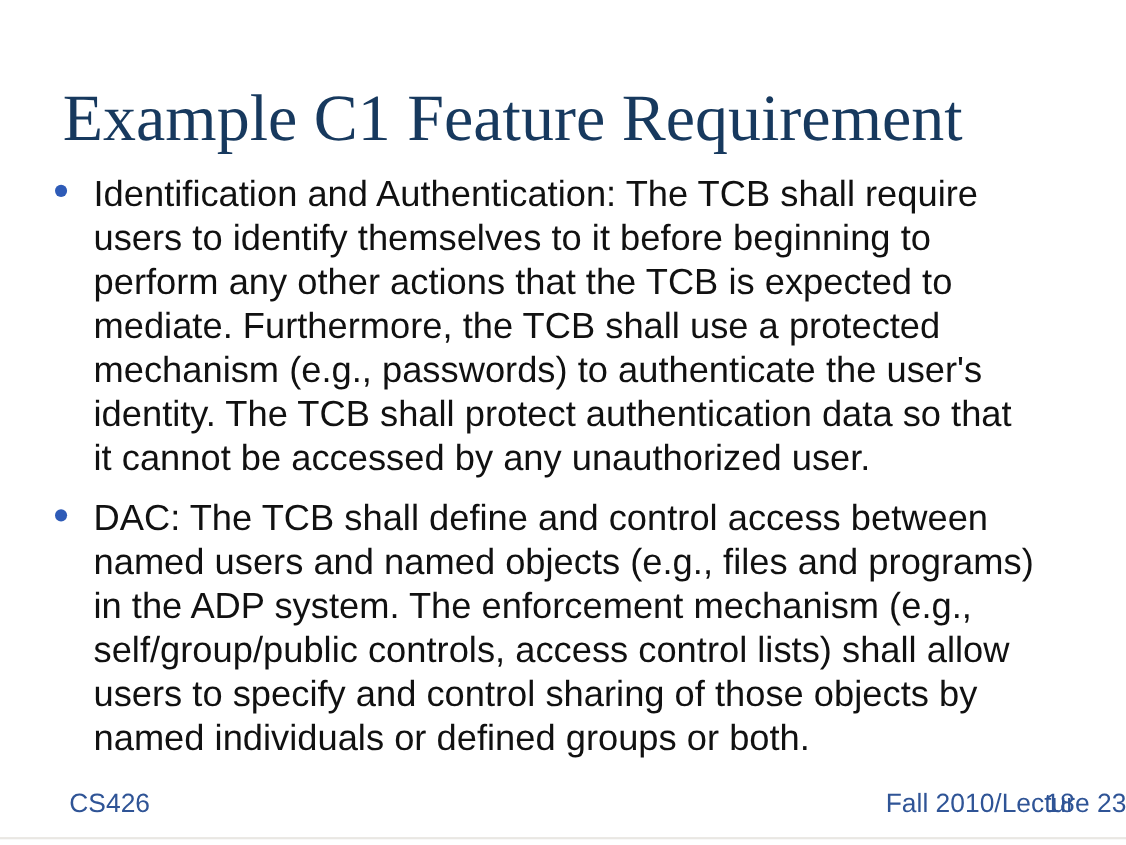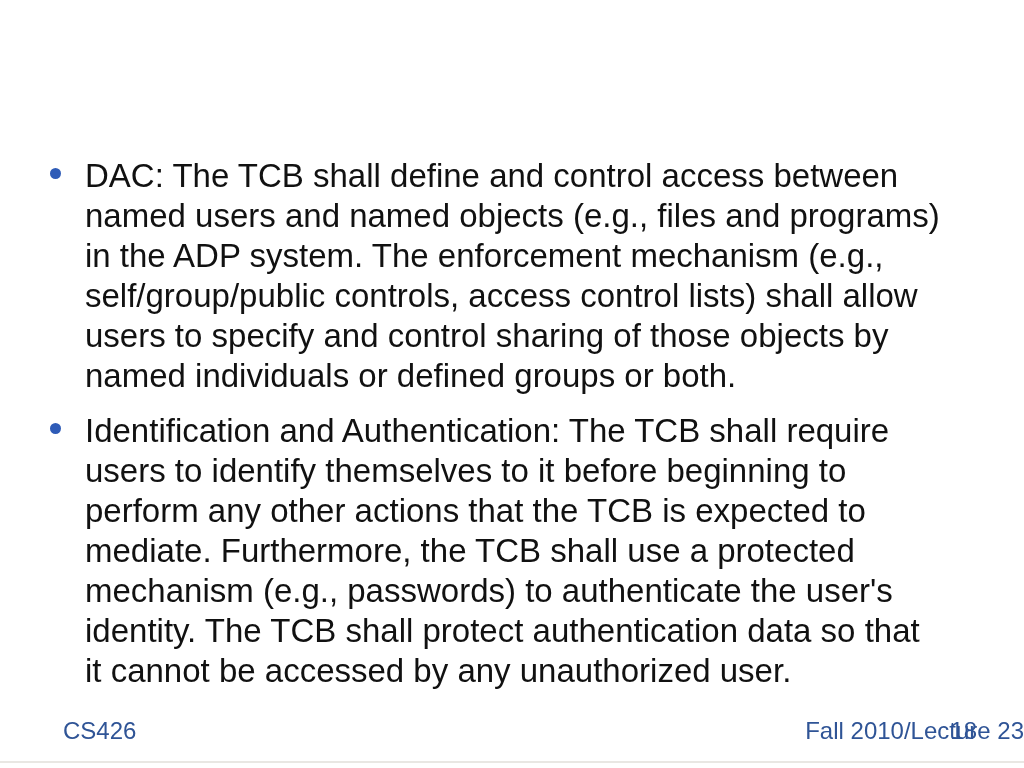--- a/index.html
+++ b/index.html
@@ -75,42 +75,43 @@
     top: 761px;
     height: 2px;
     background: var(--rule-color, #E9E7E3);
   }
 </style>
 </head>
 <body>
 
 <div class="slide">
 
+  <h1 class="slide-title">Example C1 Feature Requirement</h1>
 
   <div class="content">
-
-    <div class="bullet-item">
-      <span class="bullet-dot"></span>
-      <div class="bullet-text">DAC: The TCB shall define and control access between
-named users and named objects (e.g., files and programs)
-in the ADP system. The enforcement mechanism (e.g.,
-self/group/public controls, access control lists) shall allow
-users to specify and control sharing of those objects by
-named individuals or defined groups or both.</div>
-    </div>
 
     <div class="bullet-item">
       <span class="bullet-dot"></span>
       <div class="bullet-text">Identification and Authentication: The TCB shall require
 users to identify themselves to it before beginning to
 perform any other actions that the TCB is expected to
 mediate. Furthermore, the TCB shall use a protected
 mechanism (e.g., passwords) to authenticate the user's
 identity. The TCB shall protect authentication data so that
 it cannot be accessed by any unauthorized user.</div>
+    </div>
+
+    <div class="bullet-item">
+      <span class="bullet-dot"></span>
+      <div class="bullet-text">DAC: The TCB shall define and control access between
+named users and named objects (e.g., files and programs)
+in the ADP system. The enforcement mechanism (e.g.,
+self/group/public controls, access control lists) shall allow
+users to specify and control sharing of those objects by
+named individuals or defined groups or both.</div>
     </div>
 
   </div>
 
   <div class="footer-left">CS426</div>
 
   <div class="footer-center">Fall 2010/Lecture 23</div>
 
   <div class="footer-right">18</div>
 

